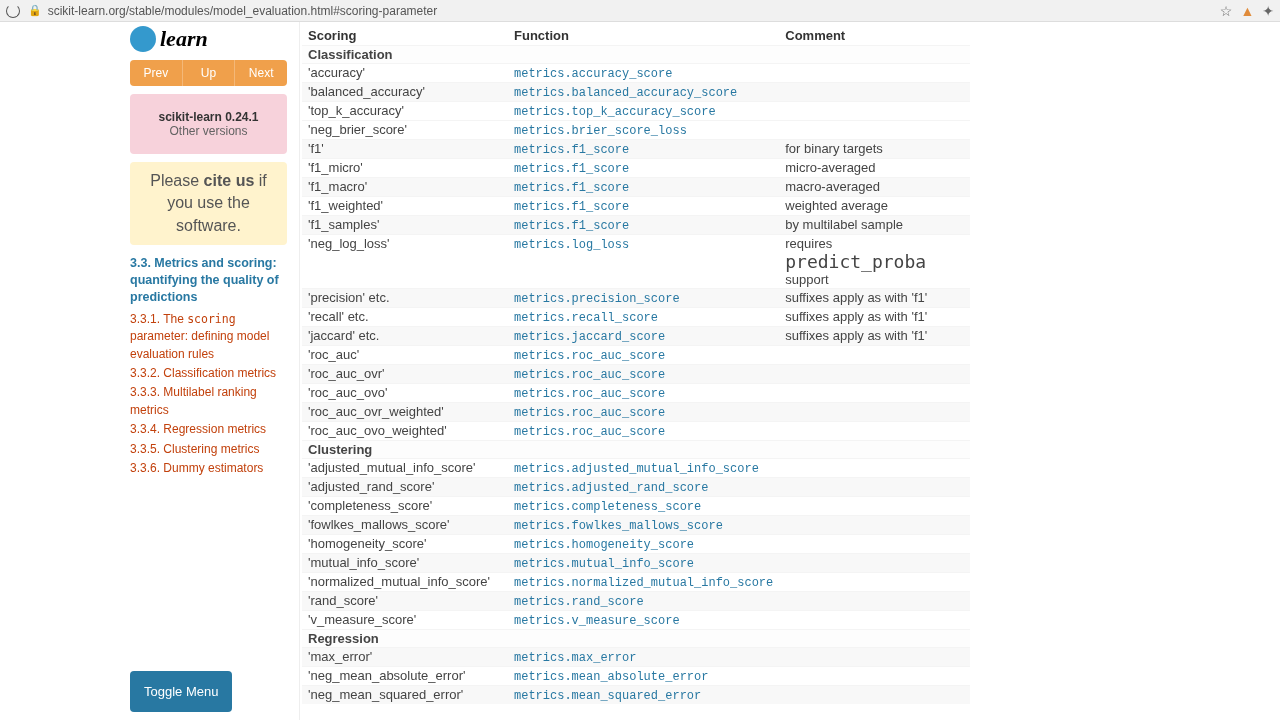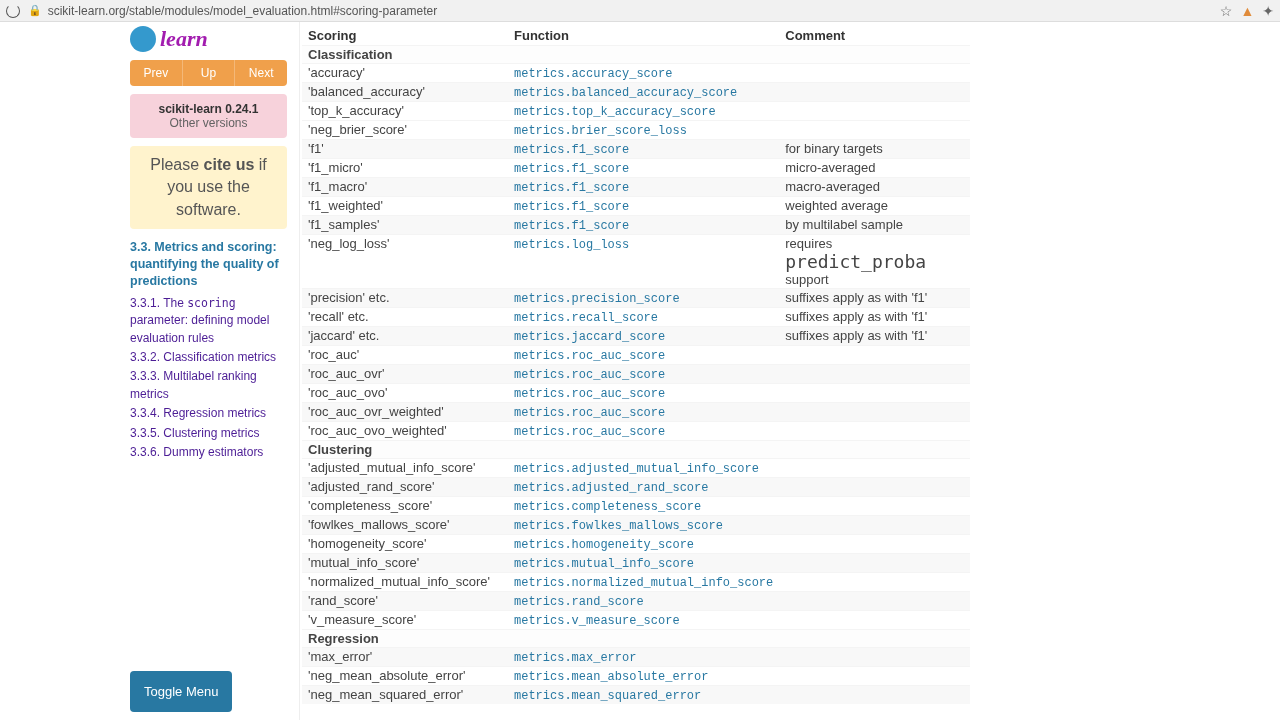--- a/index.html
+++ b/index.html
@@ -14,31 +14,31 @@
 .browser-bar .ext span { font-size: 14px; color: #666; }
 
 
 .page { display: flex; height: 698px; }
 .sidebar { width: 300px; min-width: 300px; border-right: 1px solid #eee; padding: 4px 12px 4px 130px; position: relative; }
 .content { flex: 1; overflow: hidden; padding: 4px 0 0 0; }
 
 
 .logo { display: flex; align-items: center; gap: 4px; margin-bottom: 8px; }
 .logo-circle { width: 26px; height: 26px; border-radius: 50%; background: #3499cd; }
-.logo-text { font-family: Georgia, serif; font-style: italic; font-size: 22px; color: #a21caf; font-weight: bold; position: relative; }
+.logo-text { font-family: Georgia, serif; font-style: italic; font-size: 22px; color: #000000; font-weight: bold; position: relative; }
 .nav-btns { display: flex; background: #f0a04b; border-radius: 4px; overflow: hidden; margin-bottom: 8px; }
 .nav-btns button { flex: 1; border: none; background: transparent; color: #fff; font-size: 12px; padding: 6px 0; cursor: pointer; border-right: 1px solid rgba(255,255,255,0.25); }
 .nav-btns button:last-child { border-right: none; }
-.version-box { background: #f7d2db; border-radius: 4px; padding: 8px; text-align: center; margin-bottom: 8px; }
+.version-box { background: #f7d2db; border-radius: 4px; padding: 16px; text-align: center; margin-bottom: 8px; }
 .version-box .v { font-weight: bold; font-size: 12px; color: #333; }
 .version-box .ov { font-size: 12px; color: #636363; }
 .cite-box { background: #fff3cd; border-radius: 4px; padding: 8px; text-align: center; font-size: 16px; color: #555; margin-bottom: 10px; line-height: 1.4; }
 .cite-box b { font-weight: bold; }
 .toc .head { font-weight: bold; color: #2878a2; font-size: 12.5px; line-height: 1.35; margin-bottom: 4px; }
-.toc a { display: block; color: #4c1d95; font-size: 12px; line-height: 1.45; text-decoration: none; padding: 1px 0; }
+.toc a { display: block; color: #c2410c; font-size: 12px; line-height: 1.45; text-decoration: none; padding: 1px 0; }
 .toc a .code { font-family: "SFMono-Regular", Consolas, monospace; font-size: 11.5px; }
 
 .toggle-menu { position: absolute; bottom: 8px; left: 130px; background: #2878a2; color: #fff; border: none; border-radius: 4px; padding: 13px 14px; font-size: 13px; cursor: pointer; }
 
 
 table { border-collapse: collapse; width: 668px; margin-left: 2px; }
 th { text-align: left; font-weight: bold; font-size: 13px; padding: 2px 6px; color: #333; }
 td { padding: 1px 6px; font-size: 13px; vertical-align: top; border-top: 1px solid #f4f4f4; }
 tr.section td { font-weight: bold; background: #fdfdfd; }
 tr.even { background: #f8f8f8; }

